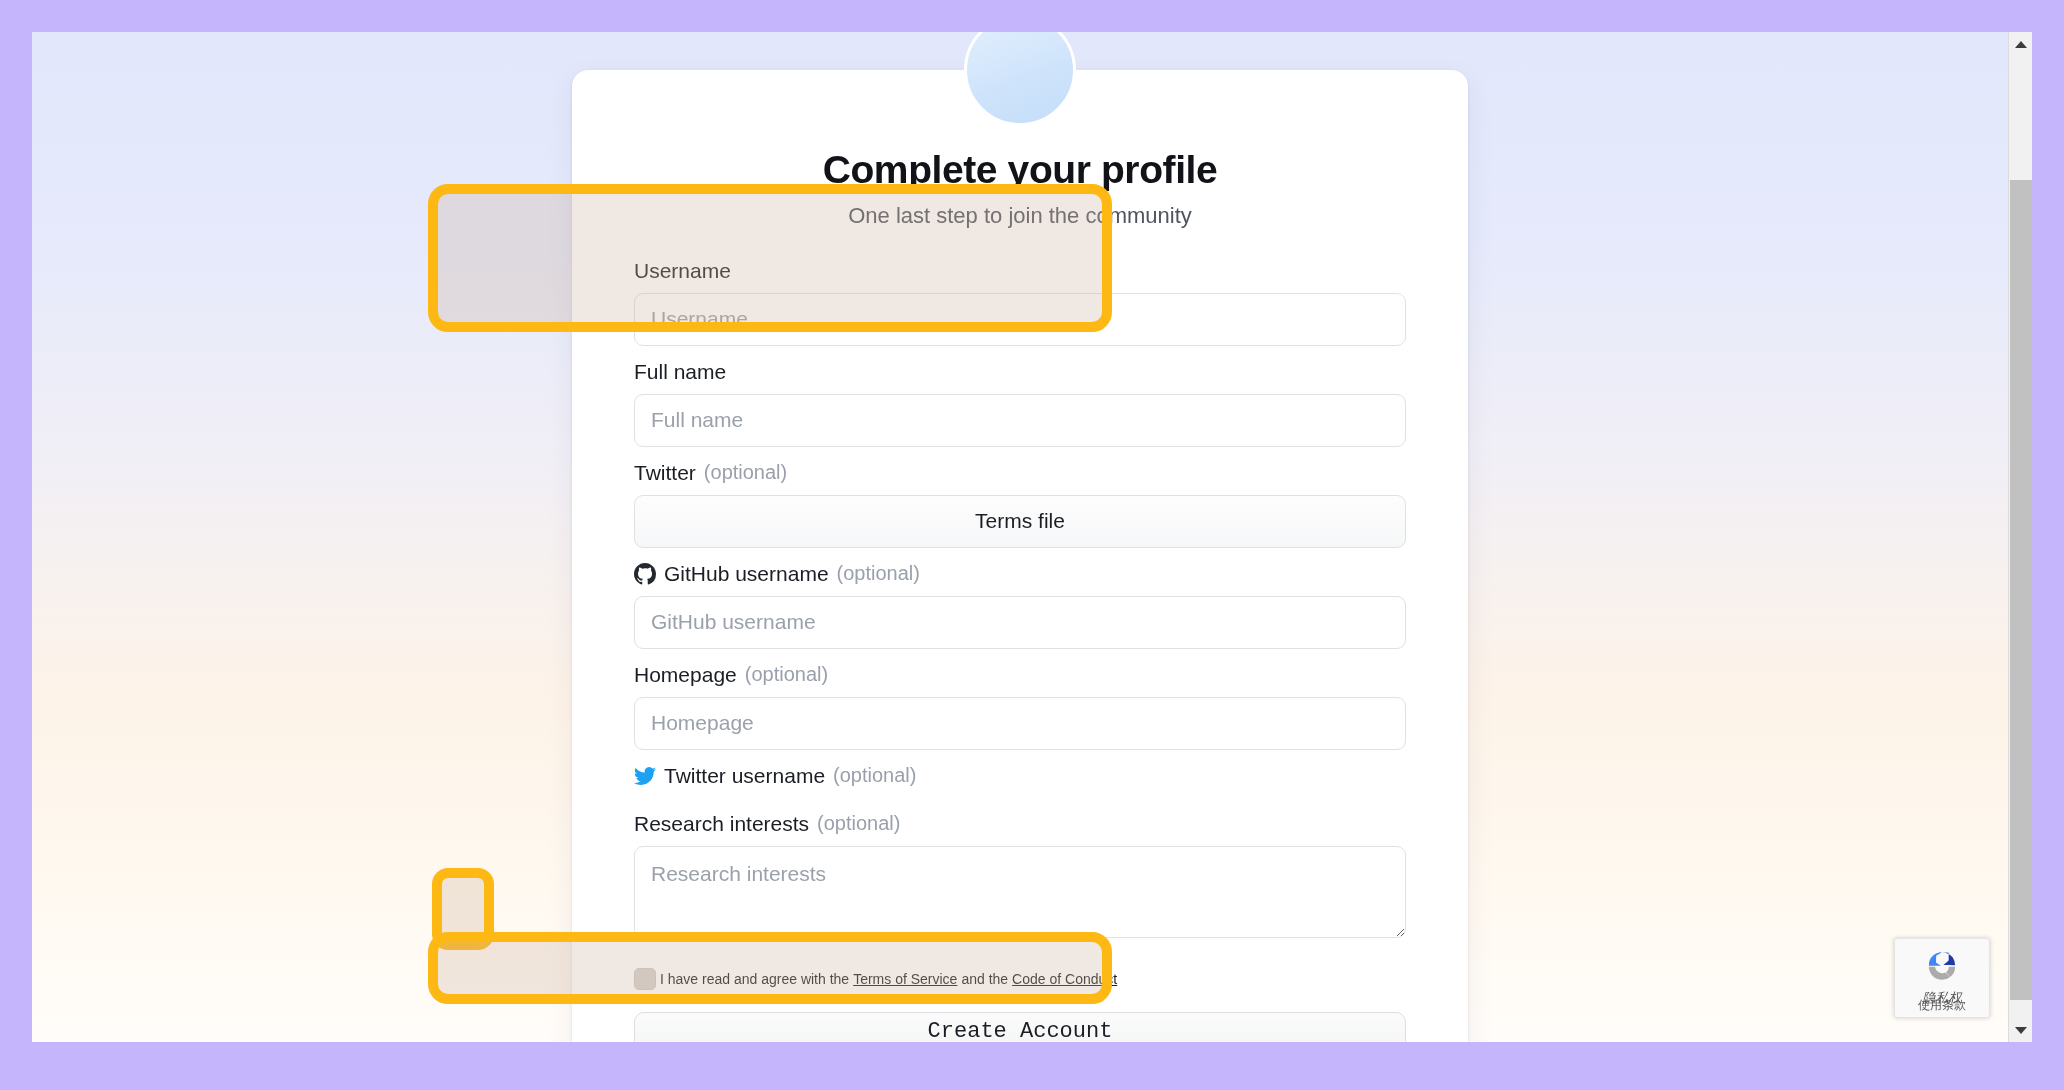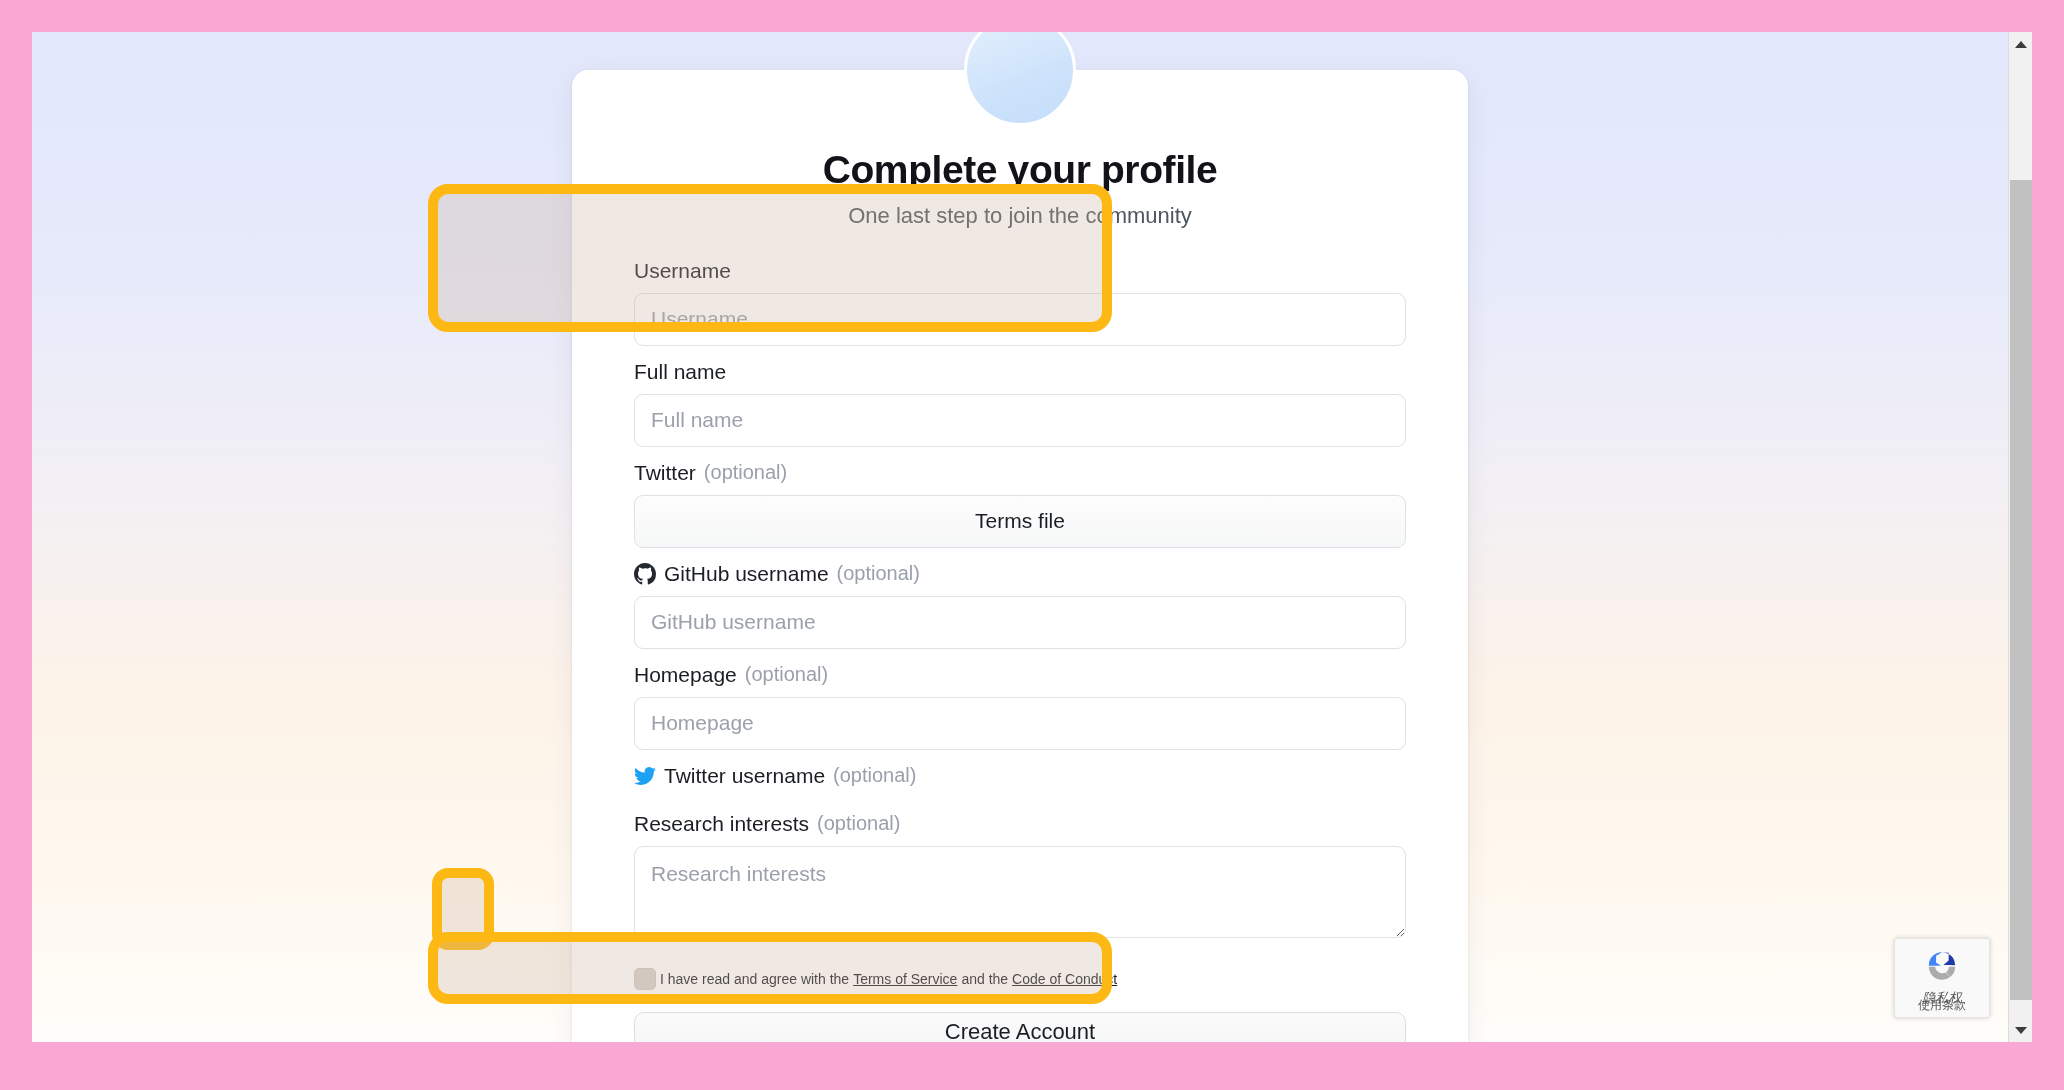--- a/index.html
+++ b/index.html
@@ -10,21 +10,21 @@
     height: 1090px;
     overflow: hidden;
     background: #000;
     font-family: "Liberation Sans", sans-serif;
   }
 
   
   #frame {
     position: absolute;
     inset: 0;
-    background: #f9a8d4;
+    background: #c4b5fd;
   }
 
   
   #viewport {
     position: absolute;
     left: 32px;
     top: 32px;
     width: 2000px;
     height: 1010px;
     overflow: hidden;
@@ -190,21 +190,21 @@
   }
   #agree-row a { color: #1b1e24; text-decoration: underline; }
 
   
   #create-account-button {
     margin-top: 22px;
     display: block;
     width: 100%;
     height: 40px;
     font-size: 22px;
-    font-family: Liberation Sans, sans-serif;
+    font-family: Liberation Mono, monospace;
     color: #1b1e24;
     background: linear-gradient(#fbfbfb, #f4f5f6);
     border: 1px solid #dcdee3;
     border-radius: 10px;
     cursor: pointer;
   }
 
   
   .highlight {
     position: absolute;

